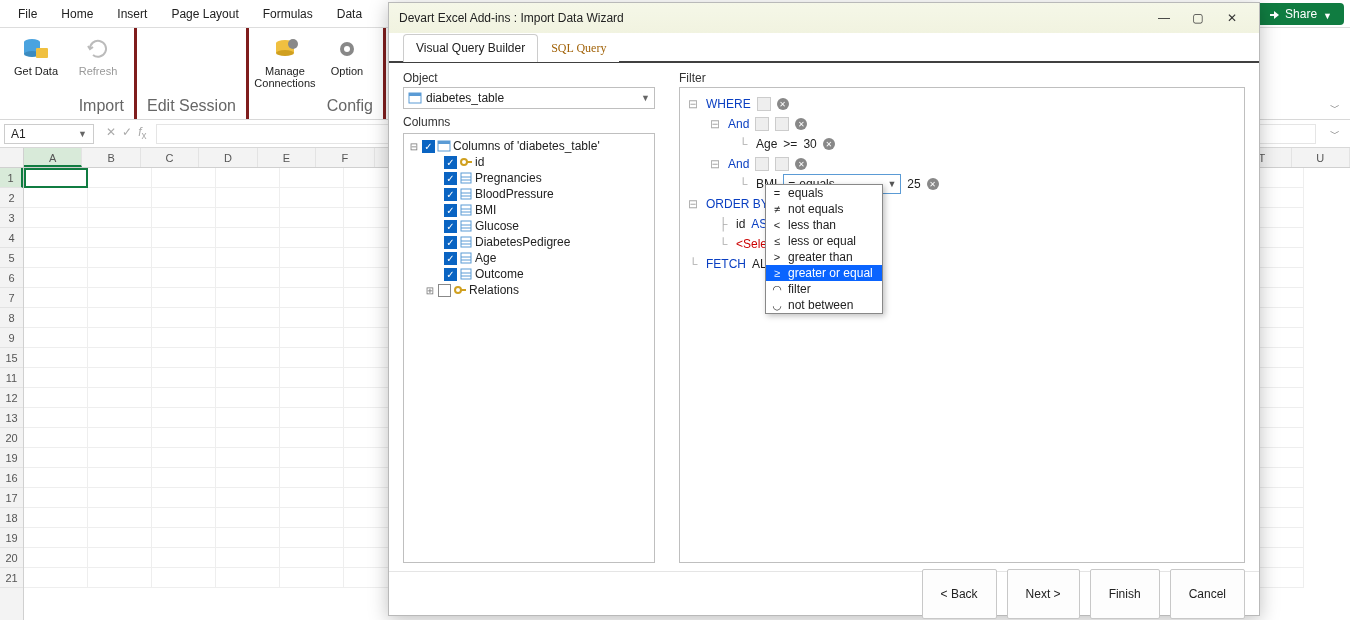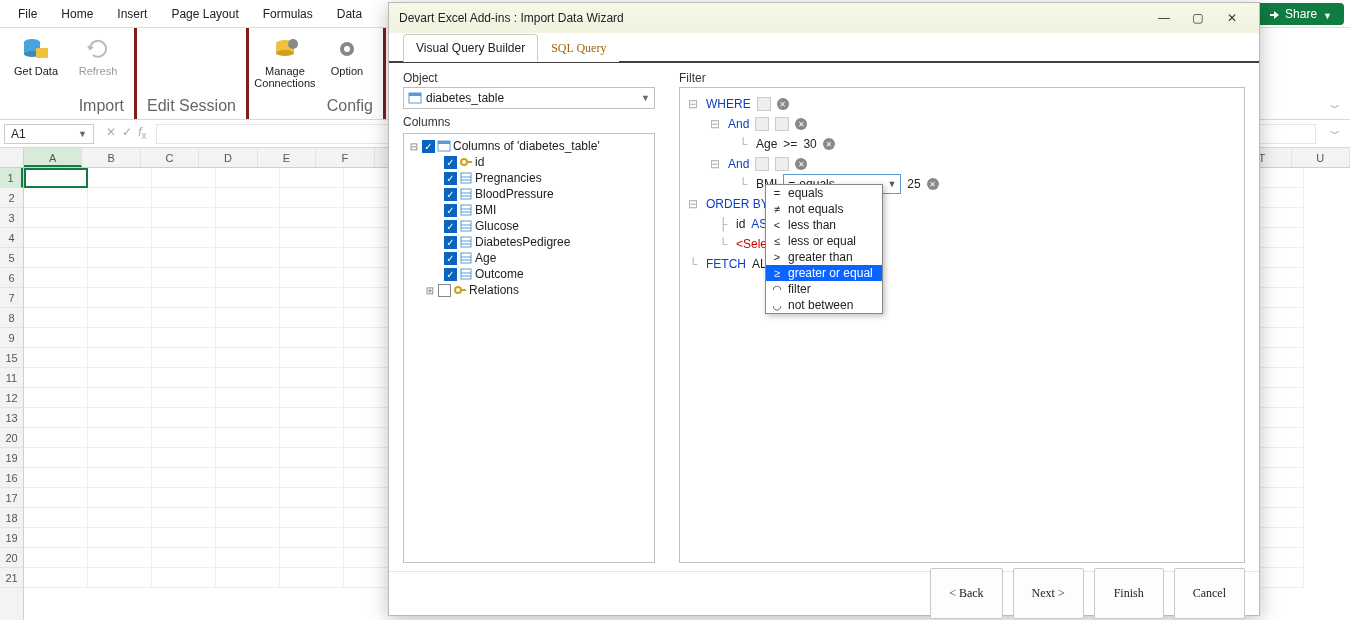--- a/index.html
+++ b/index.html
@@ -83,21 +83,21 @@
 
   .op-dd { border: 1px solid #5b9bd5; height: 20px; width: 118px; display: flex; align-items: center; padding: 0 4px; gap: 4px; background: #fff; }
   .op-dd .dd { margin-left: auto; font-size: 9px; color: #555; }
 
   .dd-list { position: absolute; left: 85px; top: 96px; width: 118px; background: #fff; border: 1px solid #888; box-shadow: 2px 2px 6px rgba(0,0,0,0.25); z-index: 5; }
   .dd-item { height: 16px; display: flex; align-items: center; gap: 4px; padding: 0 4px; font-size: 12px; }
   .dd-item .sym { width: 14px; text-align: center; font-size: 11px; }
   .dd-item.hl { background: #0a64ff; color: #fff; }
 
   .wiz-footer { height: 44px; border-top: 1px solid #e5e5e5; display: flex; align-items: center; justify-content: flex-end; gap: 10px; padding: 0 14px; }
-  .wbtn { border: 1px solid #c8c8c8; background: #fdfdfd; padding: 17px 18px; border-radius: 2px; min-width: 70px; text-align: center; font-family: Liberation Serif, serif; }
+  .wbtn { border: 1px solid #c8c8c8; background: #fdfdfd; padding: 17px 18px; border-radius: 2px; min-width: 70px; text-align: center; }
 
   svg { display: block; }
 </style>
 </head>
 <body>
 
 <div class="ribbon-tabs">
   <div class="tab">File</div>
   <div class="tab">Home</div>
   <div class="tab">Insert</div>

